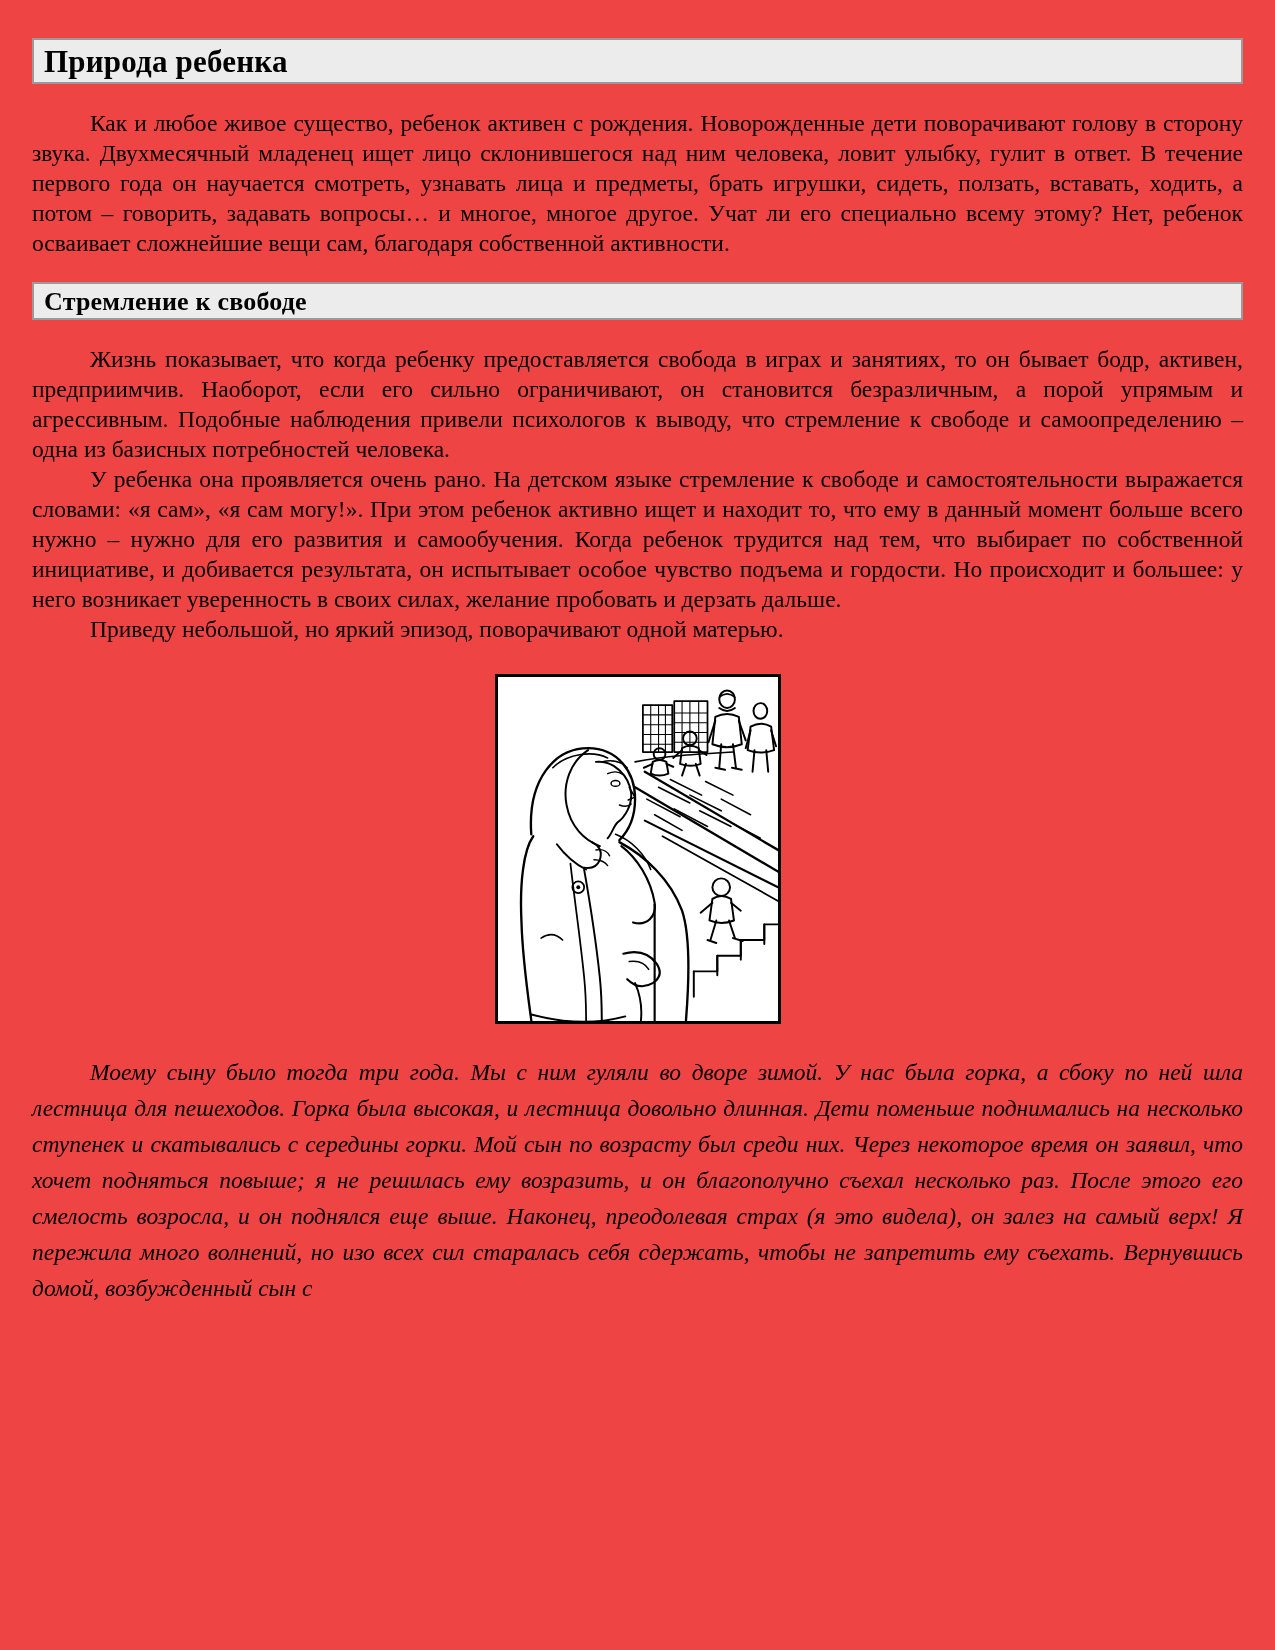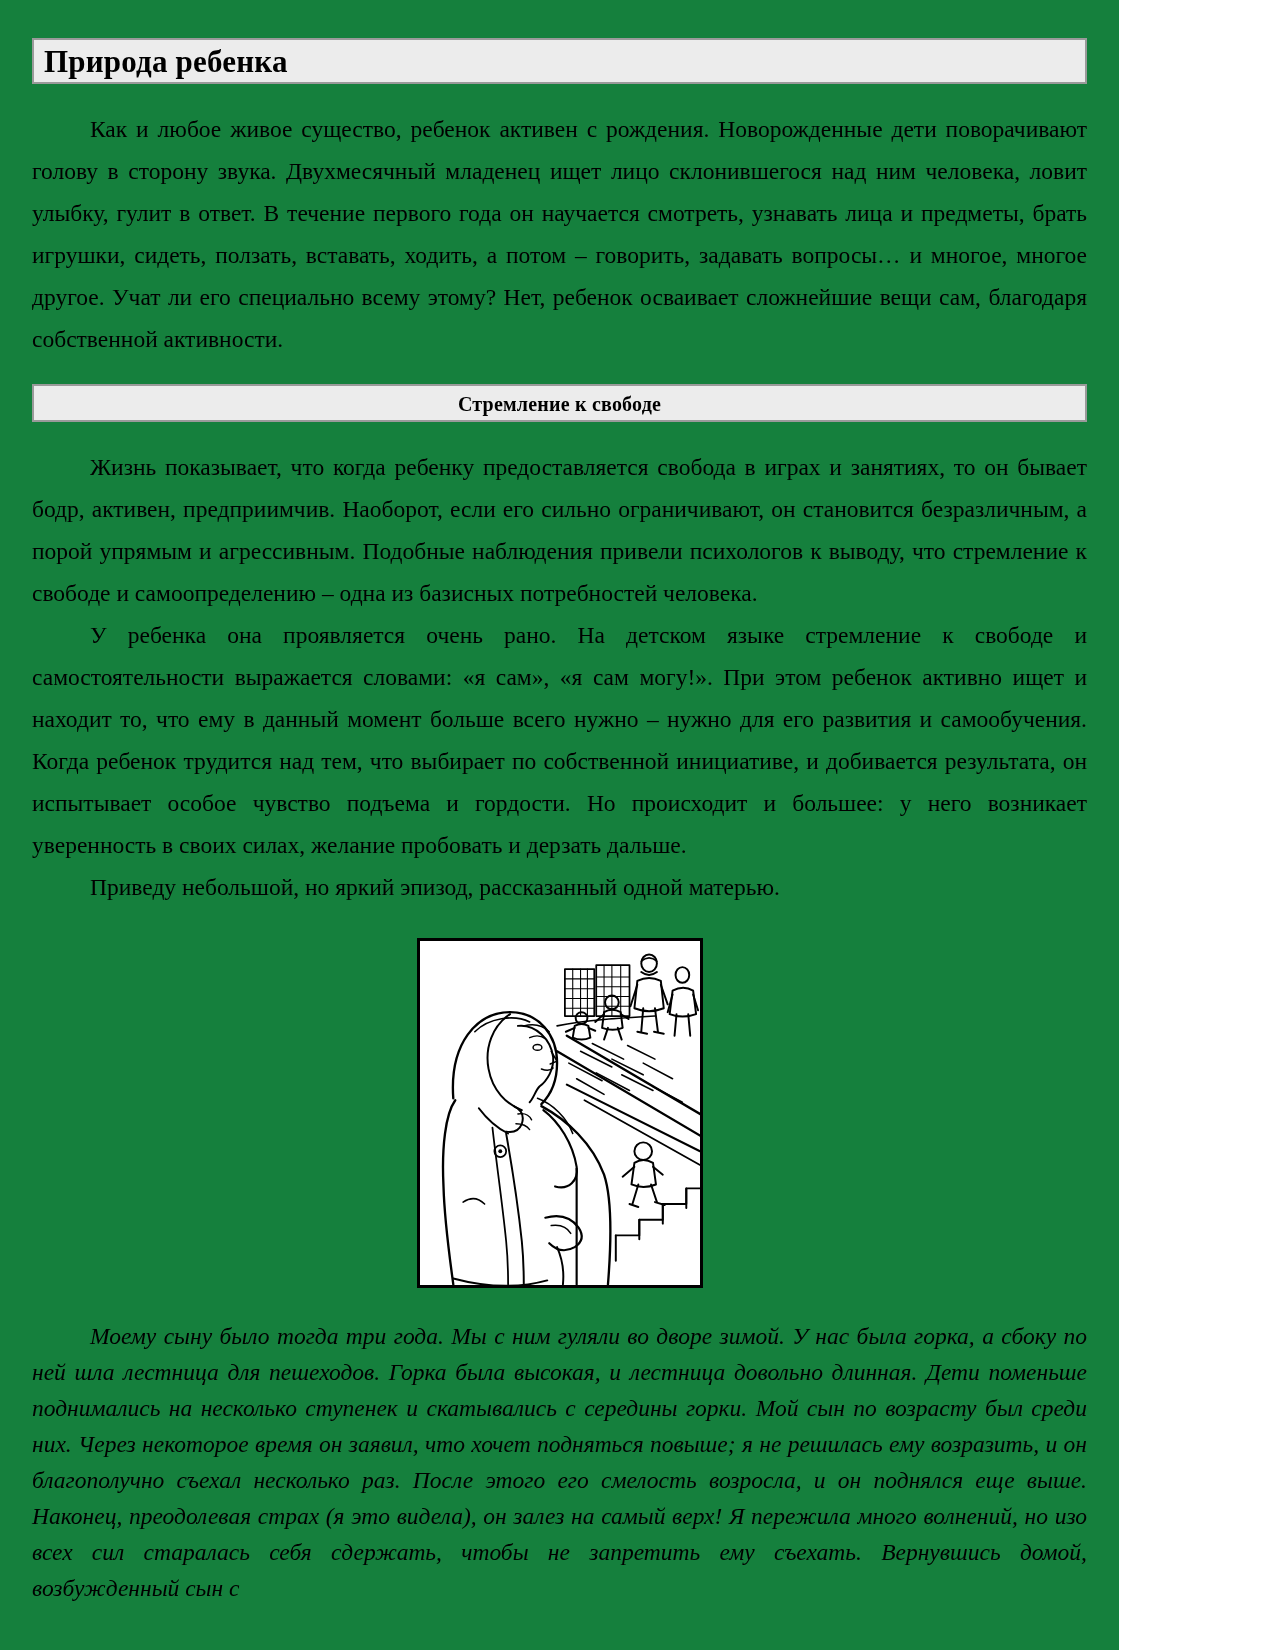--- a/index.html
+++ b/index.html
@@ -2,23 +2,23 @@
 <html><head>
 <meta charset="utf-8">
 <style>
   html, body {
     margin: 0;
     padding: 0;
     background: #ffffff;
   }
   .page {
     position: relative;
-    width: 1119px;
+    width: 1275px;
     height: 1650px;
-    background: #15803d;
+    background: #ef4444;
     box-sizing: border-box;
     padding: 38px 32px 0 32px;
     font-family: "Liberation Serif", "DejaVu Serif", serif;
     color: #000000;
     overflow: hidden;
   }
 
   
   .heading-bar {
     background: #ececec;
@@ -34,26 +34,26 @@
   .heading-bar.h-sub {
     height: 38px;
     line-height: 30px;
   }
   .heading-text {
     font-weight: bold;
     letter-spacing: 0.2px;
     display: block;
   }
   .h-main .heading-text { font-size: 31px; }
-  .h-sub  .heading-text { font-size: 20px; text-align: center; }
+  .h-sub  .heading-text { font-size: 26px; }
 
   
   .body-text {
     font-size: 23.5px;
-    line-height: 42px;
+    line-height: 30px;
     text-align: justify;
     text-justify: inter-word;
     margin: 0;
     hyphens: none;
   }
   .body-text.indent { text-indent: 58px; }
   .block-gap-top { margin-top: 24px; }
 
   .story {
     font-style: italic;
@@ -97,21 +97,21 @@
   <p class="body-text indent block-gap-top">Как и любое живое существо, ребенок активен с рождения. Новорожденные дети поворачивают голову в сторону звука. Двухмесячный младенец ищет лицо склонившегося над ним человека, ловит улыбку, гулит в ответ. В течение первого года он научается смотреть, узнавать лица и предметы, брать игрушки, сидеть, ползать, вставать, ходить, а потом – говорить, задавать вопросы… и многое, многое другое. Учат ли его специально всему этому? Нет, ребенок осваивает сложнейшие вещи сам, благодаря собственной активности.</p>
 
   <div class="heading-bar h-sub block-gap-top">
     <span class="heading-text">Стремление к свободе</span>
   </div>
 
   <p class="body-text indent block-gap-top"><span>Жизнь показывает, что когда ребенку предоставляется свобода в играх и занятиях, то он бывает бодр, активен, предприимчив. Наоборот, если его сильно ограничивают, он становится безразличным, а порой упрямым и агрессивным. Подобные наблюдения привели психологов к выводу, что </span><b>стремление к свободе и самоопределению</b><span> – одна из базисных потребностей человека.</span></p>
 
   <p class="body-text indent">У ребенка она проявляется очень рано. На детском языке стремление к свободе и самостоятельности выражается словами: «я сам», «я сам могу!». При этом ребенок активно ищет и находит то, что ему в данный момент больше всего нужно – нужно для его развития и самообучения. Когда ребенок трудится над тем, что выбирает по собственной инициативе, и добивается результата, он испытывает особое чувство подъема и гордости. Но происходит и большее: у него возникает уверенность в своих силах, желание пробовать и дерзать дальше.</p>
 
-  <p class="body-text indent">Приведу небольшой, но яркий эпизод, рассказанный одной матерью.</p>
+  <p class="body-text indent">Приведу небольшой, но яркий эпизод, поворачивают одной матерью.</p>
 
   <div class="figure-wrap">
     <div class="figure-frame">
       <svg viewBox="0 0 286 350" xmlns="http://www.w3.org/2000/svg">
         <g fill="none" stroke="#000" stroke-width="2" stroke-linecap="round" stroke-linejoin="round">
 
           <rect x="148" y="28" width="30" height="48" stroke-width="1.8"></rect>
           <rect x="180" y="24" width="34" height="52" stroke-width="1.8"></rect>
           <g stroke-width="1.1">
             <line x1="148" y1="38" x2="178" y2="38"></line>

